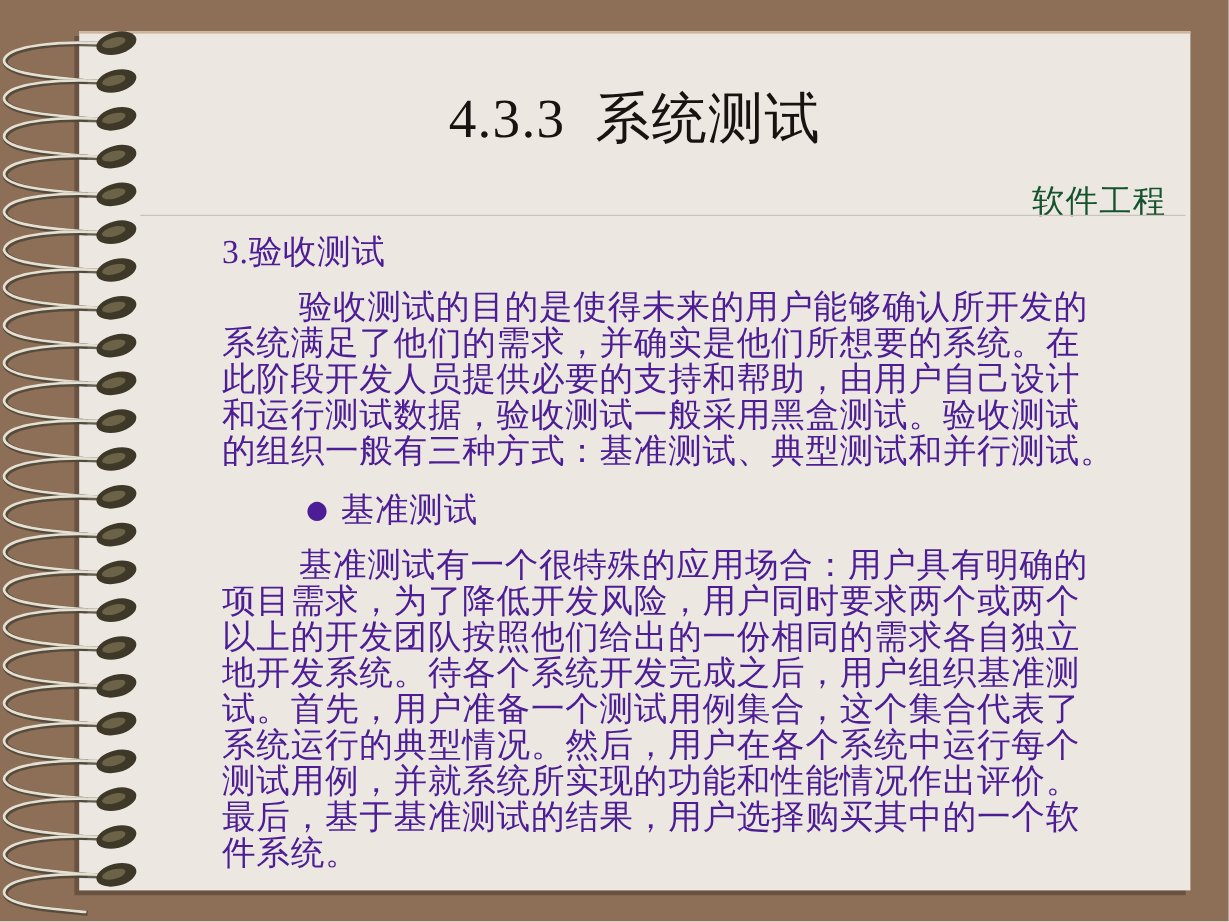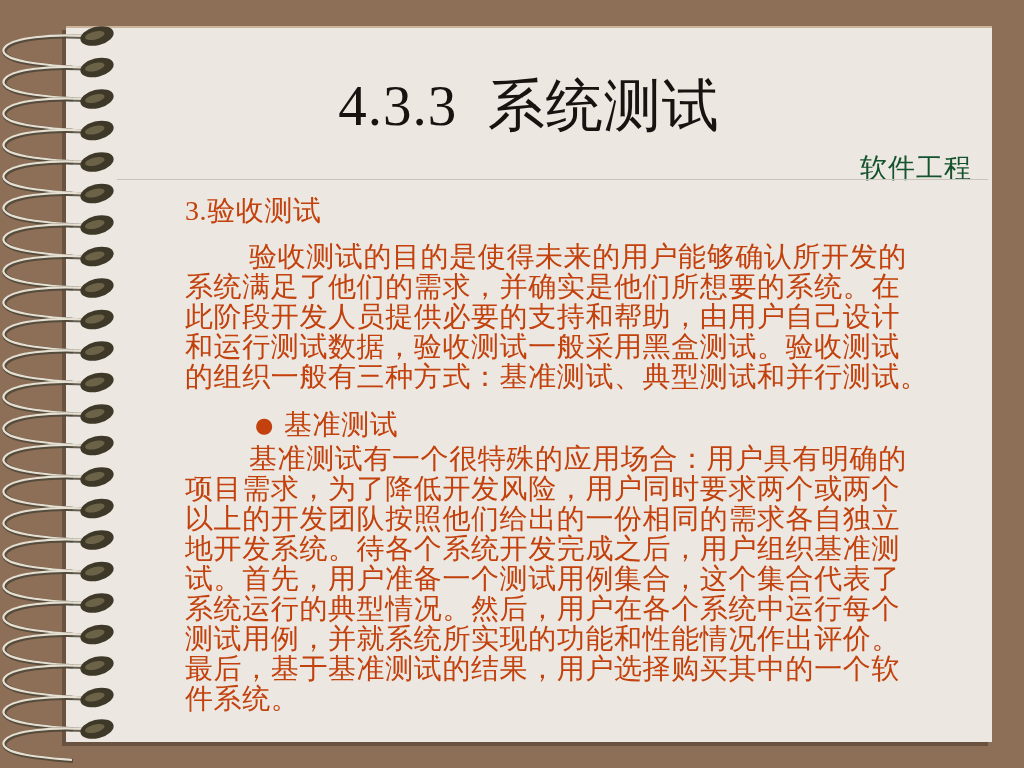--- a/index.html
+++ b/index.html
@@ -23,21 +23,21 @@
     position:absolute;left:0;top:0;
     width:135px;height:768px;
     z-index:5;
     pointer-events:none;
   }
   .slide-title{
     position:absolute;
     top:40px;left:0;right:0;
     margin:0;
     text-align:center;
-    font-size:57px;
+    font-size:46px;
     font-weight:normal;
     color:#181310;
     letter-spacing:1px;
     white-space:pre;
   }
   .course-label{
     position:absolute;
     top:122px;right:20px;
     font-size:27px;
     color:#14532d;
@@ -45,36 +45,36 @@
   }
   .divider{
     position:absolute;
     top:151px;left:51px;right:4px;
     height:1px;
     background:#c8c4bb;
   }
   .body-text{
     position:absolute;
     top:168px;left:119px;right:36px;
-    color:#c2410c;
+    color:#4c1d95;
     font-size:28px;
     line-height:30px;
     letter-spacing:0.6px;
   }
   .section-heading{
     font-size:28px;
     line-height:30px;
   }
   .para{
     white-space:pre-line;
     text-indent:64px;
     margin:0;
   }
   .para-1{margin-top:16px;}
-  .para-2{margin-top:4px;}
+  .para-2{margin-top:16px;}
   .bullet-line{
     margin-top:18px;
     padding-left:70px;
     line-height:30px;
   }
   .bullet-dot{
     font-size:21px;
     vertical-align:2px;
     margin-right:10px;
     font-family:"DejaVu Sans",sans-serif;

